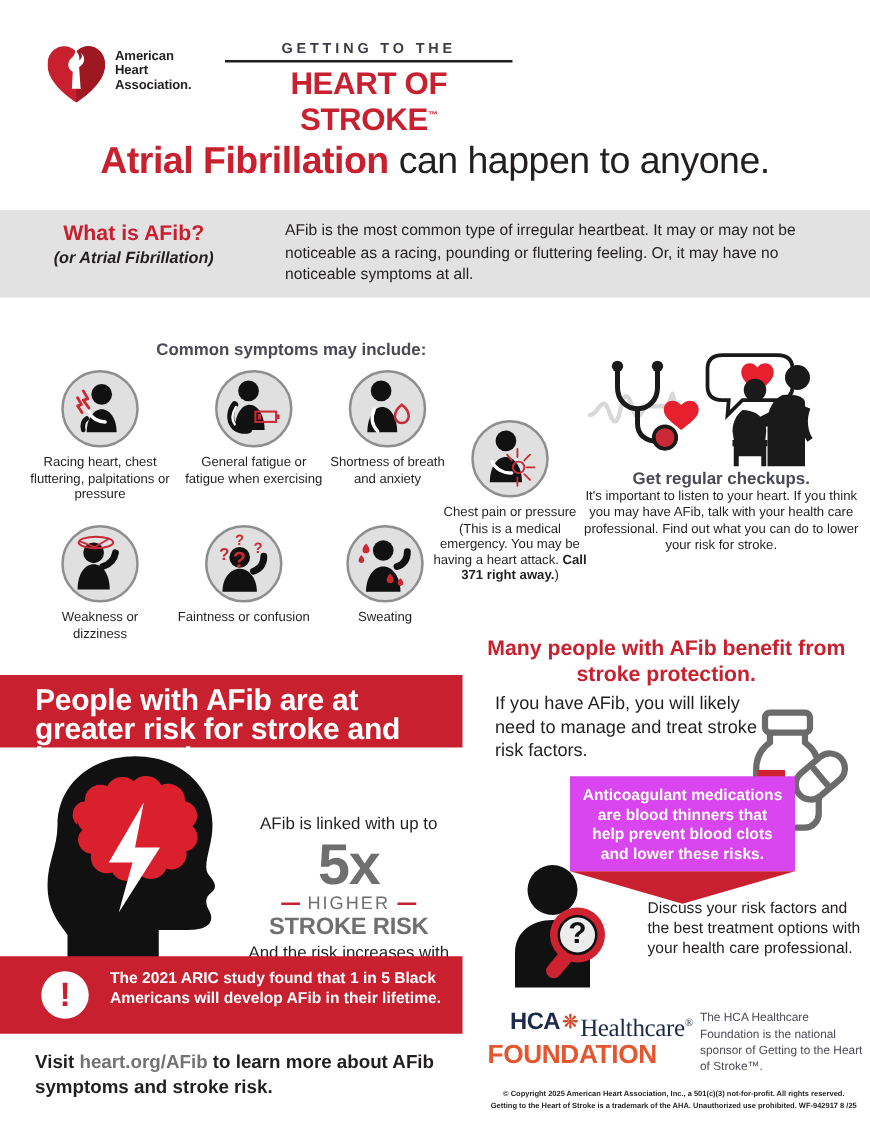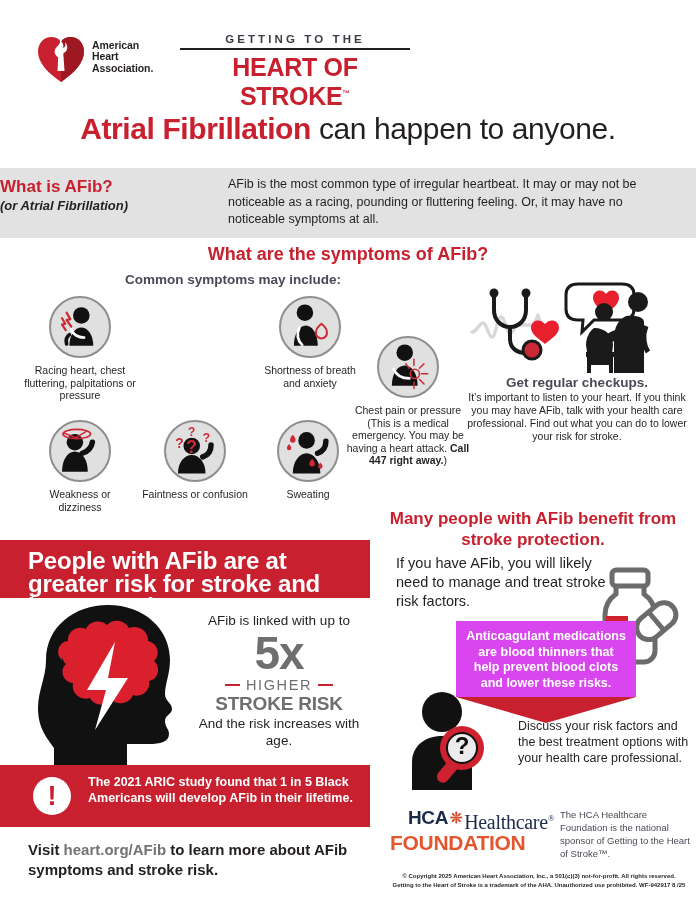--- a/index.html
+++ b/index.html
@@ -24,21 +24,21 @@
   .brand-rule{height:2px;background:#231f20;width:100%;}
   .brand-main{font-size:25px;font-weight:bold;color:#c8202e;letter-spacing:-0.3px;padding-top:3px;position:relative;display:inline-block;}
   .brand-tm{font-size:8px;vertical-align:super;font-weight:bold;}
 
   .headline{position:absolute;left:0;top:112px;width:696px;text-align:center;font-size:30px;line-height:34px;color:#231f20;font-weight:normal;letter-spacing:-0.4px;}
   .headline b{color:#c8202e;font-weight:bold;}
 
   
   .band{position:absolute;left:0;top:168px;width:696px;height:70px;background:#e2e2e2;}
   .band-inner{position:absolute;left:0;top:176px;width:696px;display:flex;}
-  .band-q{width:228px;text-align:left;padding-right:14px;box-sizing:border-box;}
+  .band-q{width:228px;text-align:center;padding-right:14px;box-sizing:border-box;}
   .band-q .q1{font-size:17px;font-weight:bold;color:#c8202e;line-height:21px;}
   .band-q .q2{font-size:13px;font-style:italic;font-weight:bold;color:#231f20;line-height:17px;}
   .band-a{width:420px;font-size:12.5px;line-height:17.5px;color:#231f20;}
 
   
   .symp-title{position:absolute;left:0;top:244px;width:696px;text-align:center;font-size:18px;font-weight:bold;color:#c8202e;}
   .symp-sub{position:absolute;left:8px;top:272px;width:450px;text-align:center;font-size:13.5px;font-weight:bold;color:#4a4a55;}
 
   .sym{position:absolute;text-align:center;}
   .sym .circle{width:62px;height:62px;border-radius:50%;background:#e0e0e0;border:2.5px solid #8e8e8e;margin:0 auto;position:relative;box-sizing:border-box;overflow:hidden;}
@@ -50,21 +50,21 @@
   .checkup-title{position:absolute;left:466px;top:375px;width:222px;text-align:center;font-size:13.5px;font-weight:bold;color:#4a4a55;}
   .checkup-body{position:absolute;left:466px;top:391px;width:222px;text-align:center;font-size:10.5px;line-height:13px;color:#231f20;}
 
   
   .redbanner{position:absolute;left:0;top:540px;width:370px;height:58px;background:#c8202e;}
   .redbanner p{margin:0;padding:9px 18px 0 28px;color:#ffffff;font-size:24px;line-height:23px;font-weight:bold;letter-spacing:-0.2px;}
 
   .brain-art{position:absolute;left:16px;top:600px;width:190px;height:200px;}
 
   .stat{position:absolute;left:190px;top:612px;width:178px;text-align:center;}
-  .stat .s1{font-size:13.5px;line-height:17px;color:#231f20;}
+  .stat .s1{font-size:13.5px;line-height:17px;color:#231f20;margin-top:38px;}
   .stat .s2{font-size:46px;line-height:48px;font-weight:bold;color:#6f6f6f;letter-spacing:-1px;}
   .stat .s3{font-size:14.5px;letter-spacing:1.6px;color:#6f6f6f;font-weight:normal;display:flex;align-items:center;justify-content:center;gap:6px;}
   .stat .s3 i{display:inline-block;width:15px;height:2px;background:#c8202e;}
   .stat .s4{font-size:19px;font-weight:bold;color:#6f6f6f;letter-spacing:-0.2px;line-height:22px;}
   .stat .s5{font-size:13.5px;line-height:17px;color:#231f20;}
 
   .aric{position:absolute;left:0;top:765px;width:370px;height:62px;background:#c8202e;}
   .aric .bang{position:absolute;left:33px;top:12px;width:38px;height:38px;border-radius:50%;background:#ffffff;color:#c8202e;font-size:27px;font-weight:bold;line-height:38px;text-align:center;}
   .aric p{position:absolute;left:88px;top:9px;margin:0;width:272px;color:#ffffff;font-size:12.5px;line-height:16px;font-weight:bold;}
 
@@ -123,37 +123,50 @@
 
   <div class="band"></div>
   <div class="band-inner">
     <div class="band-q">
       <div class="q1">What is AFib?</div>
       <div class="q2">(or Atrial Fibrillation)</div>
     </div>
     <div class="band-a">AFib is the most common type of irregular heartbeat. It may or may not be noticeable as a racing, pounding or fluttering feeling. Or, it may have no noticeable symptoms at all.</div>
   </div>
 
-  <div class="symp-title">What are the symptoms of AFib?</div>
   <div class="symp-sub">Common symptoms may include:</div>
 
   <div class="sym" style="left:18px;top:296px;width:124px;">
     <div class="circle">
       <svg viewBox="0 0 62 62" width="57" height="57" style="position:absolute;left:0;top:0;">
         <circle cx="33" cy="19" r="9" fill="#111"></circle>
         <path d="M20 52c0-12 6-20 13-20s13 8 13 20z" fill="#111"></path>
         <path d="M22 34c2 6 8 9 14 9" stroke="#fff" stroke-width="3" fill="none" stroke-linecap="round"></path>
         <path d="M20 40c-3 2-4 6-3 10" stroke="#111" stroke-width="4" fill="none" stroke-linecap="round"></path>
         <path d="M17 16l4 7-4 1 5 7" stroke="#cc2936" stroke-width="2.4" fill="none" stroke-linecap="round" stroke-linejoin="round"></path>
         <path d="M12 22l3.5 6-3.5 1 4 6" stroke="#cc2936" stroke-width="2.4" fill="none" stroke-linecap="round" stroke-linejoin="round"></path>
       </svg>
     </div>
     <div class="cap">Racing heart, chest fluttering, palpitations or pressure</div>
   </div>
 
+  <div class="sym" style="left:148px;top:296px;width:110px;">
+    <div class="circle">
+      <svg viewBox="0 0 62 62" width="57" height="57" style="position:absolute;left:0;top:0;">
+        <circle cx="27" cy="16" r="9" fill="#111"></circle>
+        <path d="M15 50c0-13 6-22 13-22s13 9 13 22z" fill="#111"></path>
+        <path d="M15 28c-4 5-5 13-1 18 3 4 9 5 13 4" stroke="#111" stroke-width="6" fill="none" stroke-linecap="round"></path>
+        <path d="M16 30c-3 5-4 11-1 15" stroke="#fff" stroke-width="2" fill="none" stroke-linecap="round"></path>
+        <rect x="33" y="34" width="18" height="9" fill="none" stroke="#cc2936" stroke-width="1.8"></rect>
+        <rect x="51" y="36.5" width="3" height="4" fill="#cc2936"></rect>
+        <rect x="35" y="36" width="3" height="5" fill="#cc2936"></rect>
+      </svg>
+    </div>
+    <div class="cap">General fatigue or fatigue when exercising</div>
+  </div>
 
   <div class="sym" style="left:262px;top:296px;width:96px;">
     <div class="circle">
       <svg viewBox="0 0 62 62" width="57" height="57" style="position:absolute;left:0;top:0;">
         <circle cx="26" cy="16" r="9" fill="#111"></circle>
         <path d="M14 52c0-13 6-22 13-22s13 9 13 22z" fill="#111"></path>
         <path d="M20 32c-3 7-2 14 3 19" stroke="#fff" stroke-width="3" fill="none" stroke-linecap="round"></path>
         <path d="M44 28c-4 3-6 7-6 10a6 6 0 0 0 12 0c0-3-2-7-6-10z" fill="none" stroke="#cc2936" stroke-width="2.2"></path>
       </svg>
     </div>
@@ -170,21 +183,21 @@
           <path d="M38 30v-7"></path>
             <path d="M44 33l5-5"></path>
             <path d="M46 39h7"></path>
             <path d="M44 45l5 5"></path>
             <path d="M38 48v7"></path>
             <path d="M33 33l-4-5"></path>
         </g>
         <circle cx="39" cy="39" r="5" fill="none" stroke="#cc2936" stroke-width="1.6"></circle>
       </svg>
     </div>
-    <div class="cap"><span>Chest pain or pressure (This is a medical emergency. You may be having a heart attack. </span><b>Call 447 right away.</b><span>)</span></div>
+    <div class="cap"><span>Chest pain or pressure (This is a medical emergency. You may be having a heart attack. </span><b>Call 371 right away.</b><span>)</span></div>
   </div>
 
   <div class="sym" style="left:30px;top:420px;width:100px;">
     <div class="circle">
       <svg viewBox="0 0 62 62" width="57" height="57" style="position:absolute;left:0;top:0;">
         <circle cx="26" cy="22" r="9" fill="#111"></circle>
         <path d="M12 54c0-13 6-22 14-22s14 9 14 22z" fill="#111"></path>
         <path d="M34 34c6-2 10-6 11-12" stroke="#111" stroke-width="6" fill="none" stroke-linecap="round"></path>
         <ellipse cx="28" cy="13" rx="15" ry="5" fill="none" stroke="#cc2936" stroke-width="1.8"></ellipse>
         <path d="M14 12l13 5 12-7" stroke="#cc2936" stroke-width="1.6" fill="none"></path>

